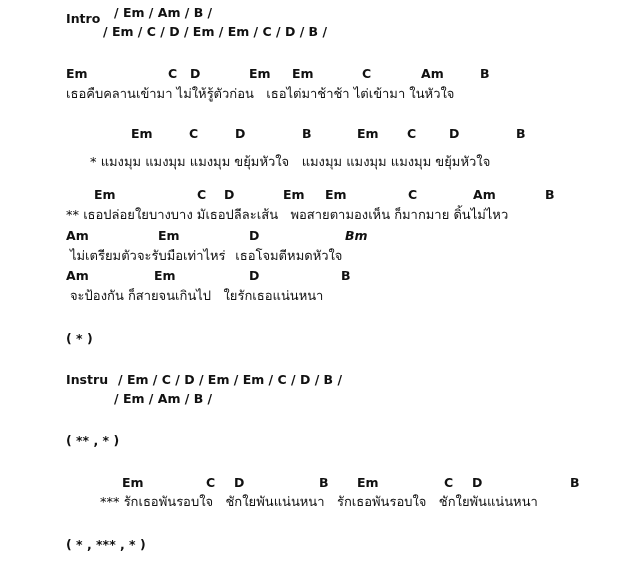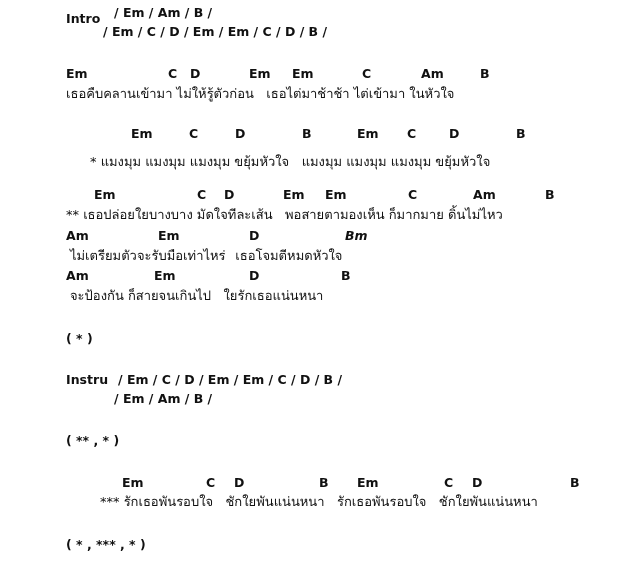--- a/index.html
+++ b/index.html
@@ -44,21 +44,21 @@
   <div id="b1c">
       <div class="t b" style="left: 94px; top: 187px;">Em</div>
       <div class="t b" style="left: 197px; top: 187px;">C</div>
       <div class="t b" style="left: 224px; top: 187px;">D</div>
       <div class="t b" style="left: 283px; top: 187px;">Em</div>
       <div class="t b" style="left: 325px; top: 187px;">Em</div>
       <div class="t b" style="left: 408px; top: 187px;">C</div>
       <div class="t b" style="left: 473px; top: 187px;">Am</div>
       <div class="t b" style="left: 545px; top: 187px;">B</div>
     </div>
-  <div class="t l" style="left:66px;top:207px;">** เธอปล่อยใยบางบาง มัดใจทีละเส้น   พอสายตามองเห็น ก็มากมาย ดิ้นไม่ไหว</div>
+  <div class="t l" style="left:66px;top:207px;">** เธอปล่อยใยบางบาง มัเธอปลีละเส้น   พอสายตามองเห็น ก็มากมาย ดิ้นไม่ไหว</div>
   <div id="b2c">
       <div class="t b" style="left: 66px; top: 228px;">Am</div>
       <div class="t b" style="left: 158px; top: 228px;">Em</div>
       <div class="t b" style="left: 249px; top: 228px;">D</div>
       <div class="t b" style="left: 345px; top: 228px; font-style: italic;">Bm</div>
     </div>
   <div class="t l" style="left:70px;top:248px;font-family:Liberation Serif, serif;">ไม่เตรียมตัวจะรับมือเท่าไหร่   เธอโจมตีหมดหัวใจ</div>
   <div id="b3c">
       <div class="t b" style="left: 66px; top: 268px;">Am</div>
       <div class="t b" style="left: 154px; top: 268px;">Em</div>

